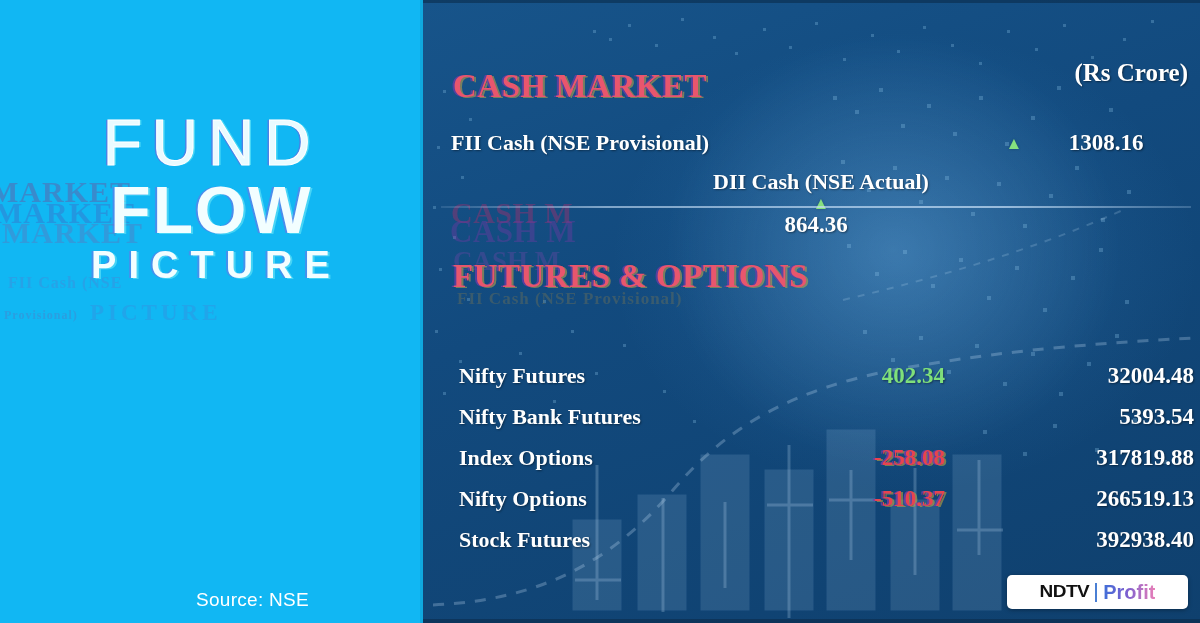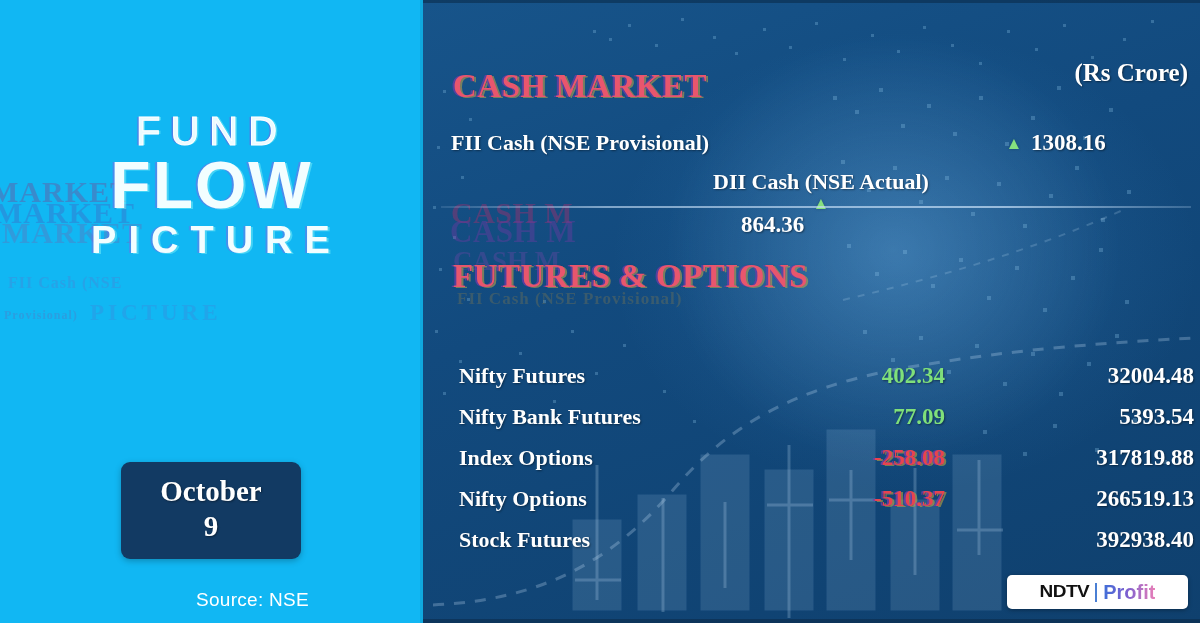--- a/index.html
+++ b/index.html
@@ -51,21 +51,21 @@
 
   #fund-flow-logo {
     position: absolute;
     left: 0; top: 110px;
     width: 423px;
     text-align: center;
     user-select: none;
   }
   #word-fund {
     font-family: "Liberation Sans", sans-serif;
-    font-size: 40px;
+    font-size: 64px;
     font-weight: 300;
     letter-spacing: 10px;
     line-height: 1.05;
     color: #eafbff;
     text-shadow: -2px 0 rgba(120,90,220,0.55), 2px 0 rgba(140,255,250,0.45);
     -webkit-text-stroke: 1px #ffffff;
   }
   #word-flow {
     font-family: "Liberation Sans", sans-serif;
     font-size: 66px;
@@ -186,21 +186,21 @@
   .cash-row .cash-arrow {
     width: 34px;
     text-align: center;
     font-size: 17px;
     line-height: 1;
     color: #86e07f;
     text-shadow: 0 0 3px rgba(0,0,0,0.25);
   }
   .cash-row .cash-value {
     width: 150px;
-    text-align: left;
+    text-align: center;
     font-family: "Liberation Serif", serif;
     font-weight: bold;
     font-size: 23px;
     color: #ffffff;
     text-shadow: 1px 1px 2px rgba(0,0,0,0.45);
     padding-right: 10px;
   }
   #cash-row-fii { top: 128px; }
   #cash-row-dii { top: 169px; flex-direction: column; }
 
@@ -320,24 +320,20 @@
     <div class="ghost ghost-d">FII Cash (NSE</div>
     <div class="ghost ghost-e">Provisional)</div>
     <div class="ghost ghost-f">PICTURE</div>
 
     <div id="fund-flow-logo">
       <div id="word-fund">FUND</div>
       <div id="word-flow">FLOW</div>
       <div id="word-picture">PICTURE</div>
     </div>
 
-    <div id="date-badge">
-      <span class="date-month">October</span>
-      <span class="date-day">9</span>
-    </div>
 
     <div id="source-label">Source: NSE</div>
 
     <div class="panel-edge"></div>
   </div>
 
   <div id="right-panel">
 
     <svg id="bg-art" viewBox="0 0 777 623" preserveAspectRatio="none">
       <defs>
@@ -498,21 +494,20 @@
     <div class="section-title" id="fno-title">FUTURES &amp; OPTIONS</div>
 
     <div class="fno-row" id="fno-row-0">
       <span class="fno-label">Nifty Futures</span>
       <span class="fno-net pos">402.34</span>
       <span class="fno-oi">32004.48</span>
     </div>
 
     <div class="fno-row" id="fno-row-1">
       <span class="fno-label">Nifty Bank Futures</span>
-      <span class="fno-net pos">77.09</span>
       <span class="fno-oi">5393.54</span>
     </div>
 
     <div class="fno-row" id="fno-row-2">
       <span class="fno-label">Index Options</span>
       <span class="fno-net neg">-258.08</span>
       <span class="fno-oi">317819.88</span>
     </div>
 
     <div class="fno-row" id="fno-row-3">

